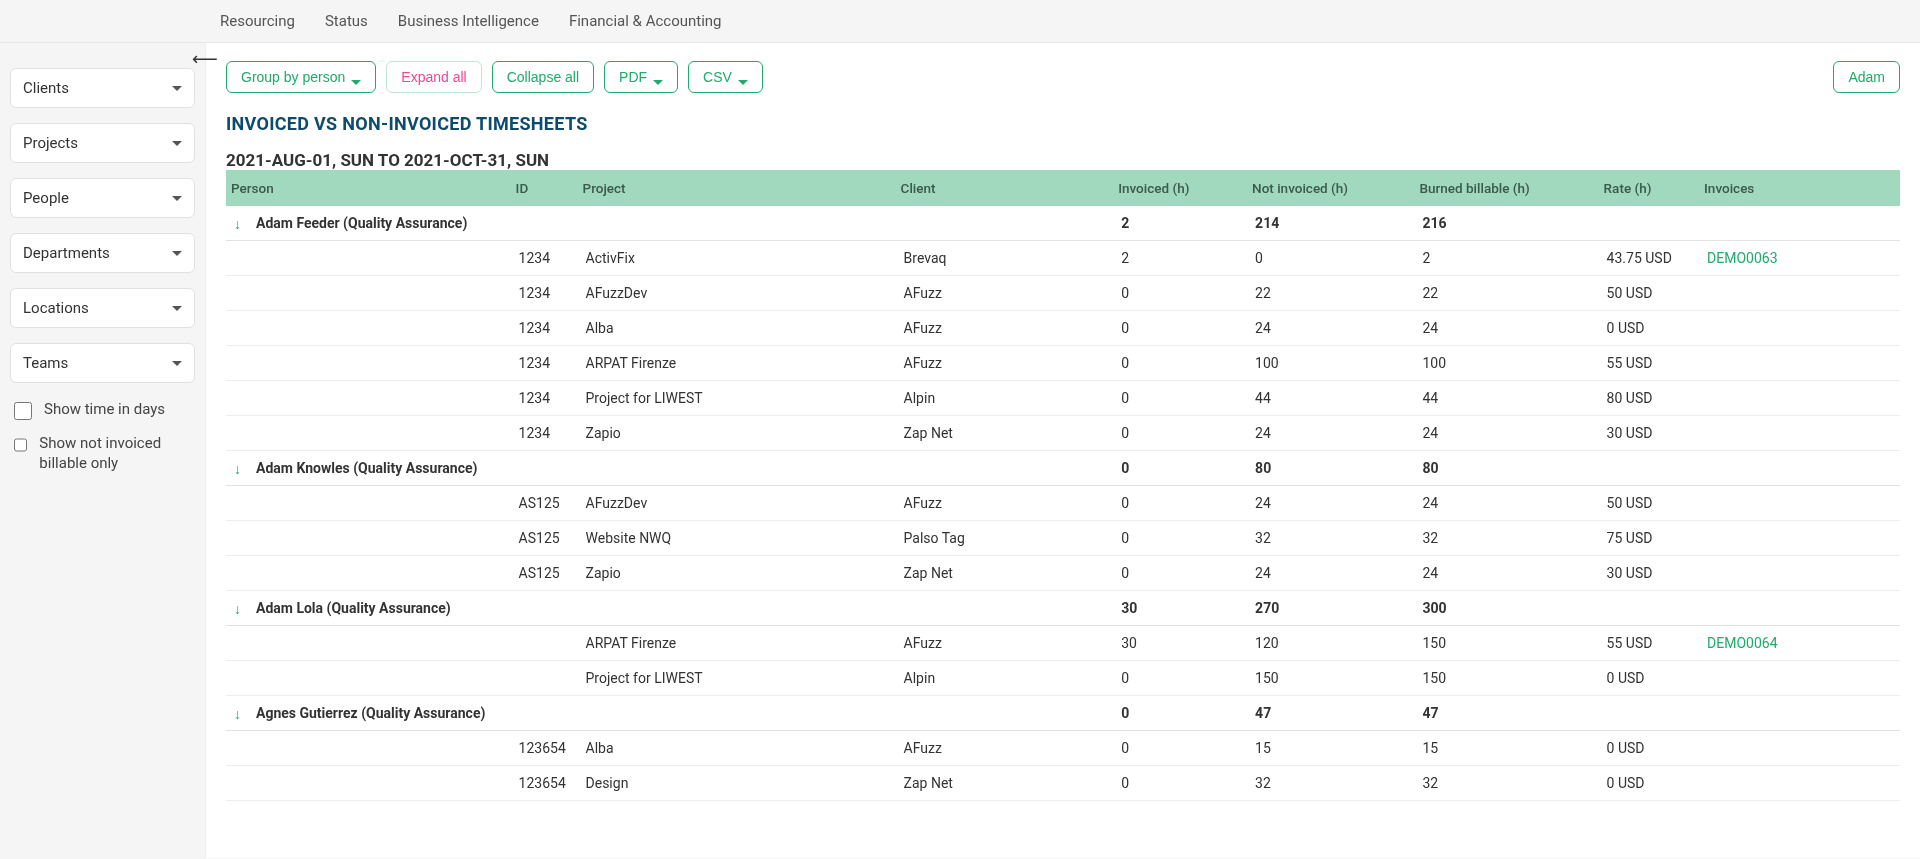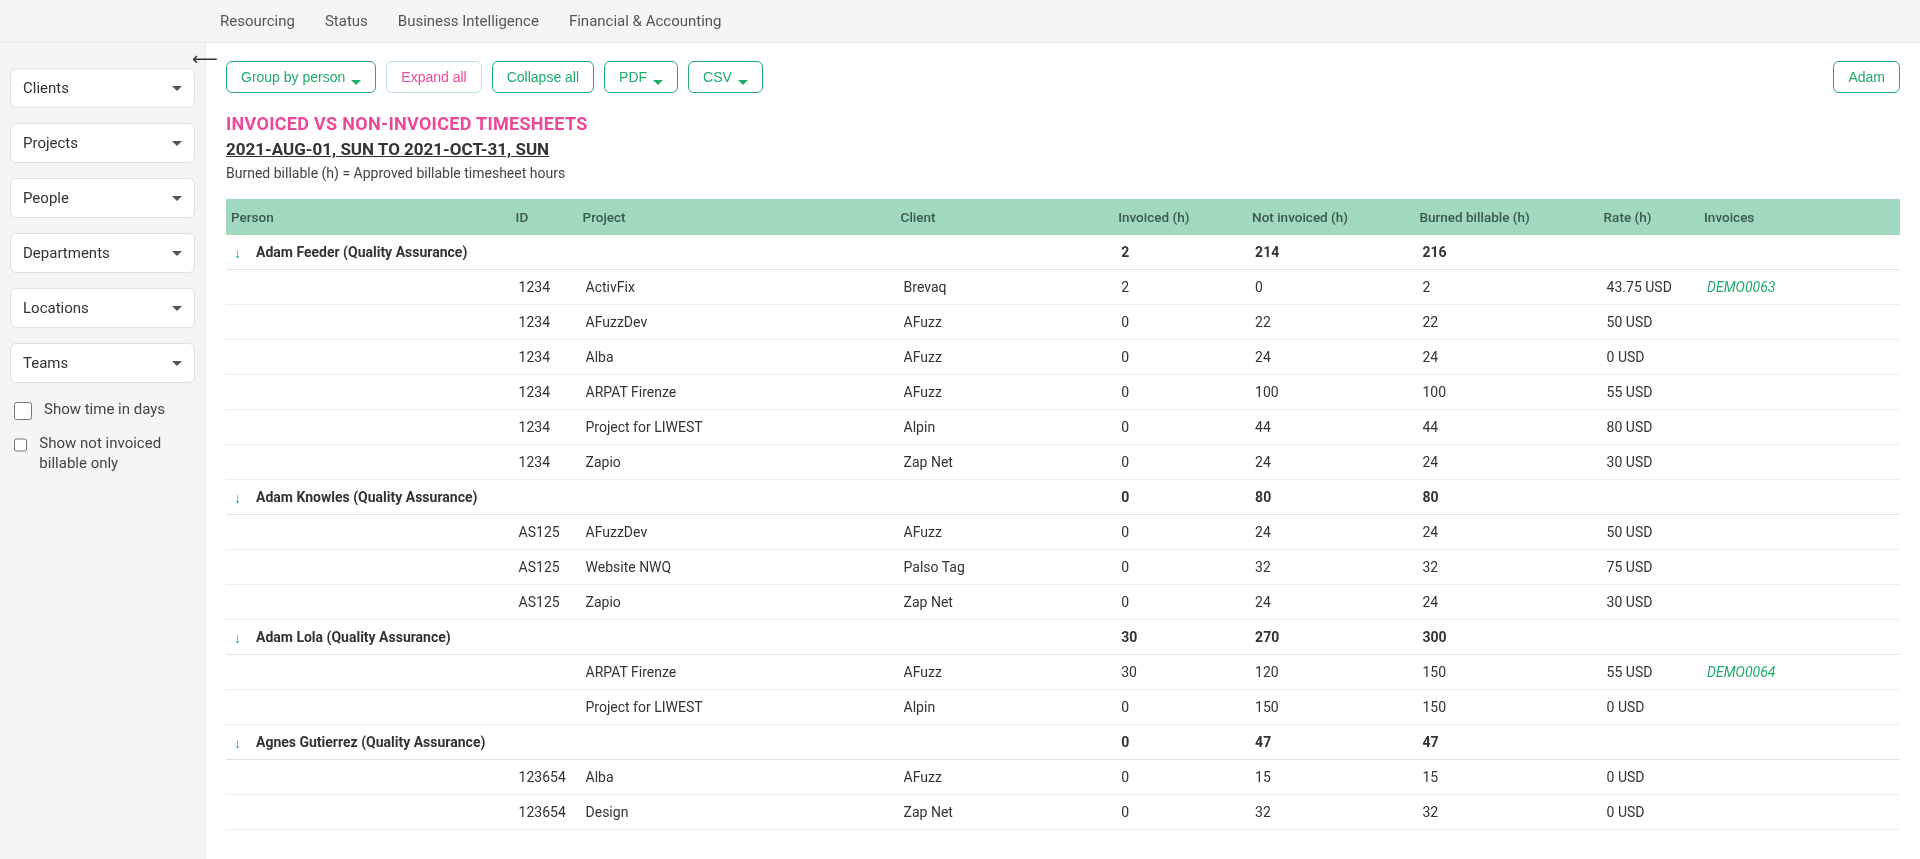--- a/index.html
+++ b/index.html
@@ -107,29 +107,28 @@
     border-color: #bfe6d4;
     cursor: default;
   }
   .btn .caret-down {
     border-top-color: #1fab6b;
   }
   .spacer { flex: 1; }
   .report-title {
     font-size: 18px;
     font-weight: 700;
-    color: #ec4899;
+    color: #0c4a6e;
     letter-spacing: .3px;
   }
   .report-range {
     font-size: 17px;
     font-weight: 700;
     color: #333;
-    margin-top: 5px;
-    text-decoration: underline;
+    margin-top: 16px;
   }
   .report-note {
     font-size: 14px;
     color: #444;
     margin-top: 6px;
     margin-bottom: 18px;
   }
   table {
     width: 100%;
     border-collapse: collapse;
@@ -162,21 +161,20 @@
     display: inline-block;
     margin-right: 10px;
     width: 12px;
     font-weight: 700;
     cursor: pointer;
     transform: translateY(1px);
   }
   .invoice-link {
     color: #1fab6b;
     cursor: pointer;
-    font-style: italic;
   }
   
   col.c-person { width: 17%; }
   col.c-id { width: 4%; }
   col.c-project { width: 19%; }
   col.c-client { width: 13%; }
   col.c-inv { width: 8%; }
   col.c-ninv { width: 10%; }
   col.c-burn { width: 11%; }
   col.c-rate { width: 6%; }
@@ -253,21 +251,20 @@
         <span class="caret-down"></span>
       </button>
       <div class="spacer"></div>
       <button class="btn">
         <span>Adam</span>
       </button>
     </div>
 
     <div class="report-title">INVOICED VS NON-INVOICED TIMESHEETS</div>
     <div class="report-range">2021-AUG-01, SUN TO 2021-OCT-31, SUN</div>
-    <div class="report-note">Burned billable (h) = Approved billable timesheet hours</div>
 
     <table>
       <colgroup>
         <col class="c-person">
           <col class="c-id">
           <col class="c-project">
           <col class="c-client">
         <col class="c-inv">
           <col class="c-ninv">
           <col class="c-burn">

